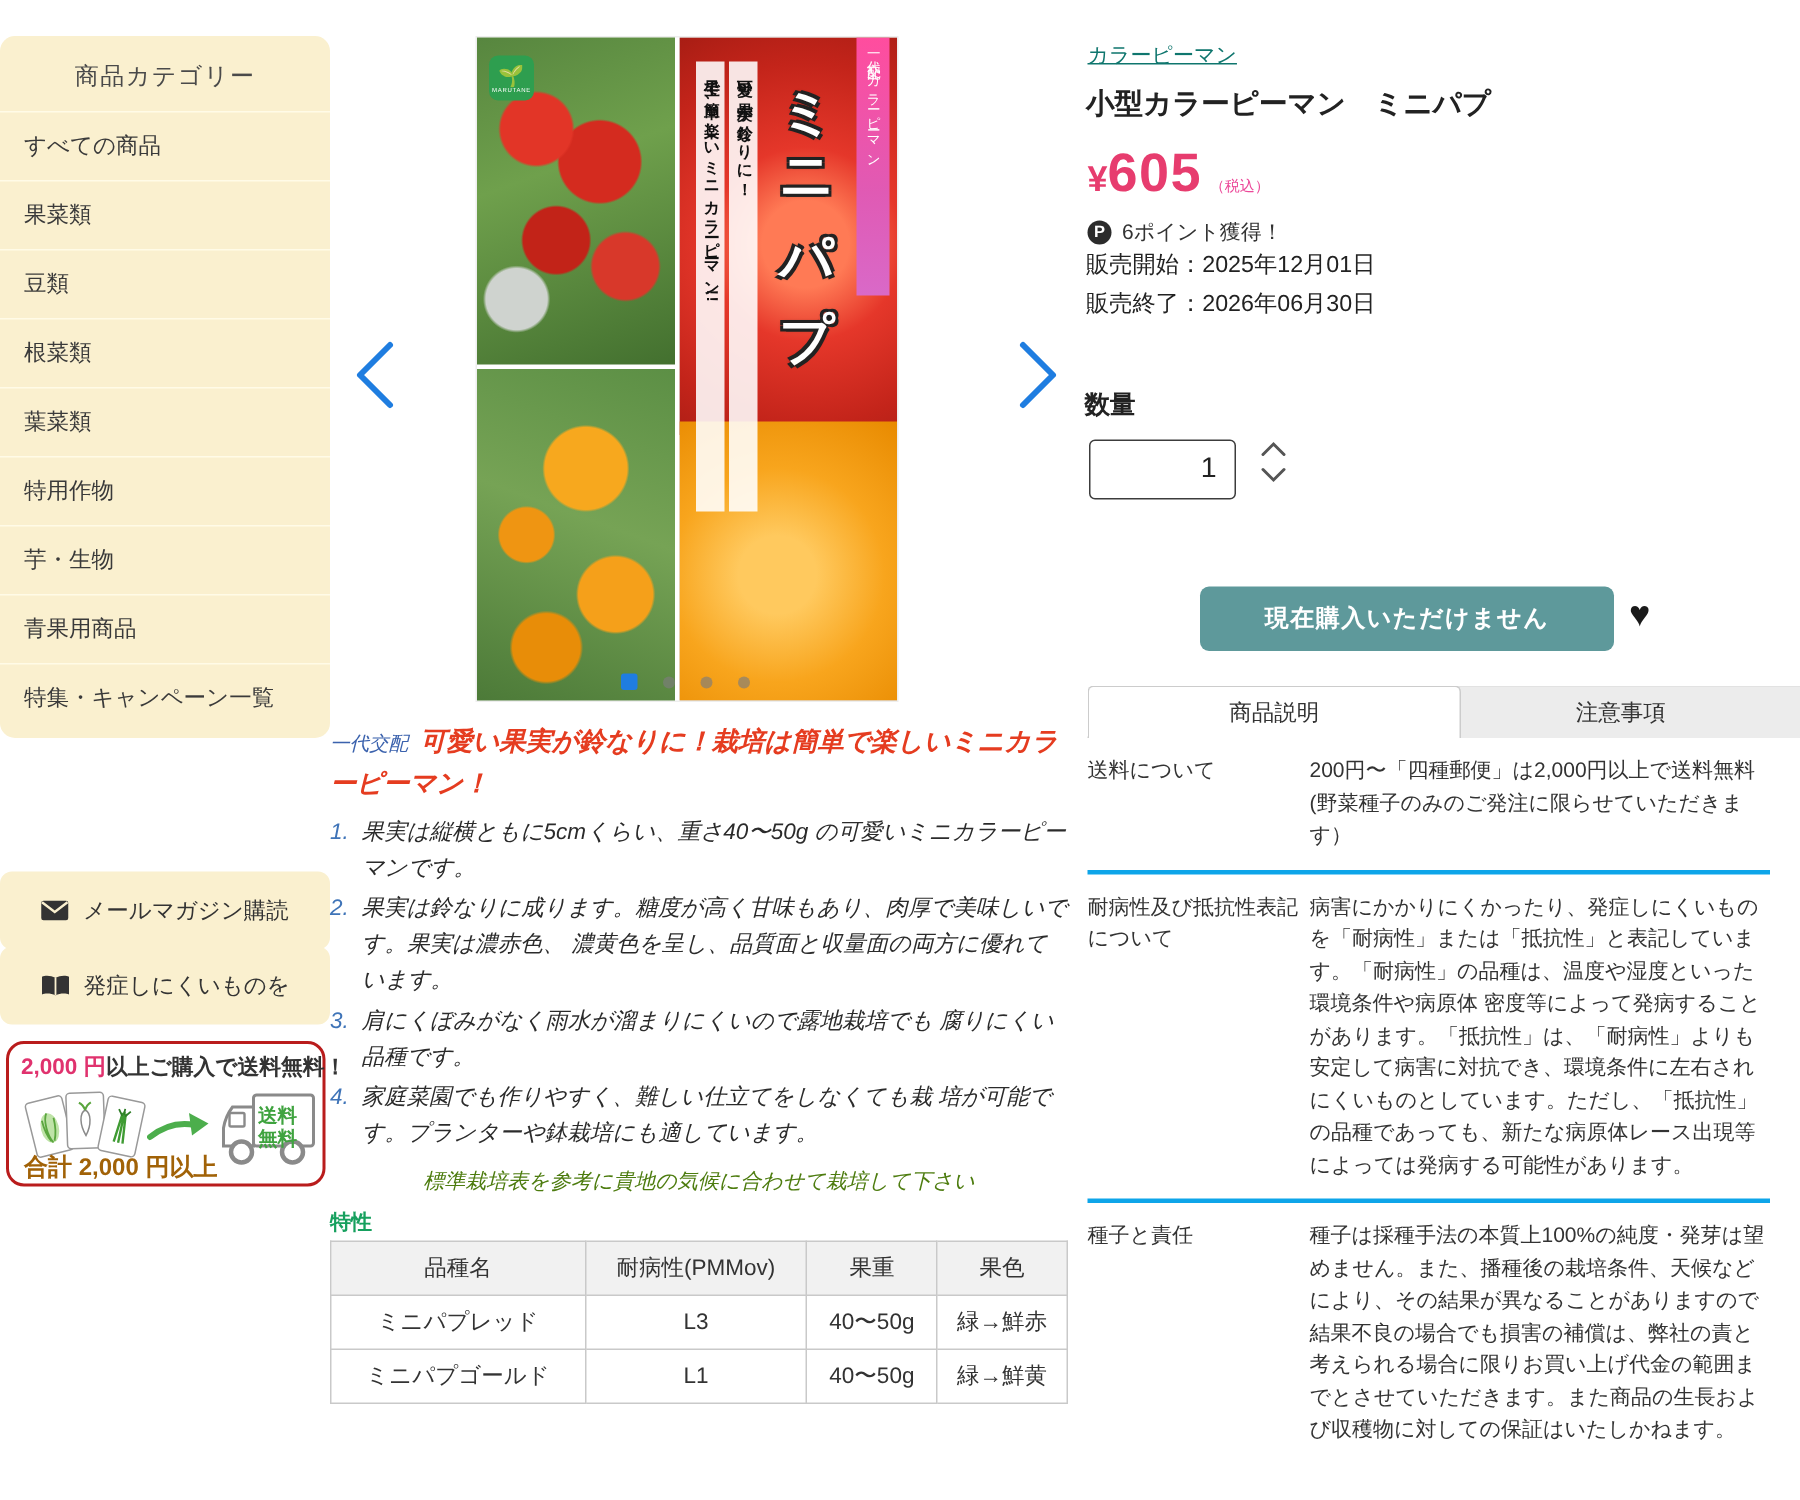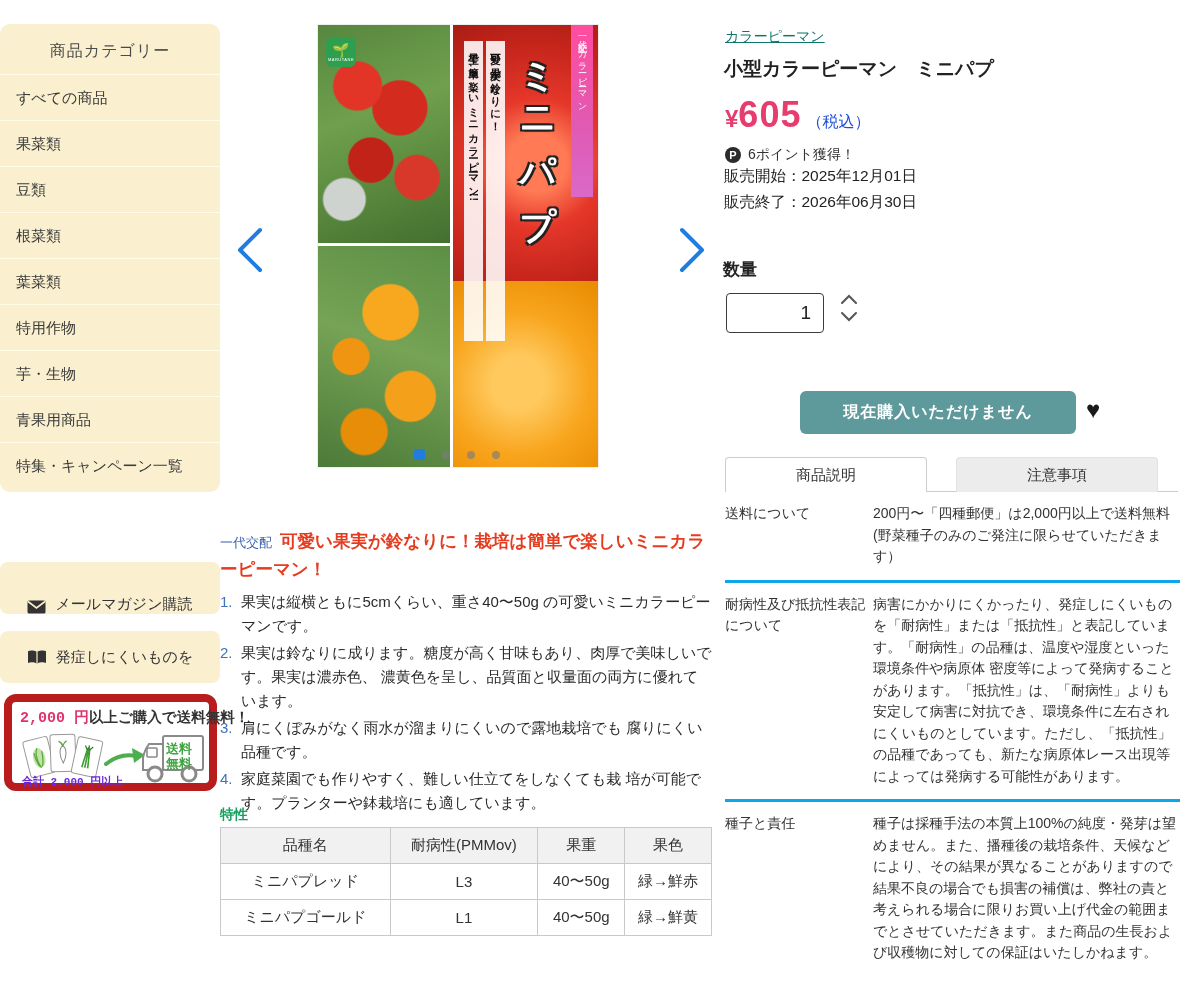--- a/index.html
+++ b/index.html
@@ -7,26 +7,26 @@
   body { font-family:"Liberation Sans","DejaVu Sans",sans-serif; color:#333; }
   .page { position:relative; width:1200px; height:1000px; background:#fff; overflow:hidden; }
 
   
   .side-panel { position:absolute; left:0; top:24px; width:220px; background:#faf0cf; border-radius:10px; padding-bottom:4px; }
   .side-title { text-align:center; padding:17px 0 12px; font-size:16px; color:#4a4a4a; letter-spacing:1px; }
   .side-item { height:46px; line-height:46px; padding-left:16px; font-size:15px; color:#3a3a3a; border-top:1px solid #fffbe7; cursor:pointer; }
   .side-item:first-of-type { border-top:none; }
   .side-btn { position:absolute; left:0; width:220px; height:52px; background:#faf0cf; border-radius:8px; display:flex; align-items:center; justify-content:center; gap:9px; font-size:15px; color:#333; cursor:pointer; }
   .side-btn svg { flex:0 0 auto; }
-  .ship-banner { position:absolute; left:4px; top:694px; width:213px; height:97px; background:#fff; border:8px solid #b91c1c; border-radius:12px; padding:6px 8px;font-family:Liberation Mono, monospace; }
+  .ship-banner { position:absolute; left:4px; top:694px; width:213px; height:97px; background:#fff; border:2px solid #b91c1c; border-radius:12px; padding:6px 8px; }
   .ship-line1 { font-size:14.5px; font-weight:bold; color:#333; white-space:nowrap; }
   .ship-amount { color:#e0326e; font-size:15px; }
   .ship-cards { position:absolute; left:14px; top:32px; width:80px; height:44px; }
   .ship-card { position:absolute; width:26px; height:38px; background:#fff; border:1.5px solid #999; border-radius:3px; display:flex; align-items:center; justify-content:center; }
-  .ship-caption { position:absolute; left:10px; top:72px; font-size:11px; font-weight:bold; color:#6d28d9; white-space:nowrap; }
+  .ship-caption { position:absolute; left:10px; top:72px; font-size:16px; font-weight:bold; color:#a16207; white-space:nowrap; }
   .truck-label { position:absolute; right:12px; top:40px; width:36px; font-size:13px; font-weight:bold; color:#3fa33f; line-height:15px; word-break:break-all; text-align:center; }
 
   
   .car-arrow { position:absolute; top:226px; width:40px; height:48px; cursor:pointer; }
   .packet { position:absolute; left:318px; top:25px; width:280px; height:442px; background:#fff; display:flex; gap:3px; box-shadow:0 0 0 1px #eee; }
   .pk-left { width:132px; display:flex; flex-direction:column; gap:3px; position:relative; }
   .pk-photo-red { flex:0 0 218px;
     background:
       radial-gradient(circle at 30% 28%, #e23527 0 13%, transparent 14%),
       radial-gradient(circle at 62% 38%, #d42b1f 0 17%, transparent 18%),
@@ -58,44 +58,44 @@
   .dots { position:absolute; left:414px; top:449px; display:flex; align-items:center; gap:17px; }
   .dot { width:8px; height:8px; border-radius:50%; background:#7d7d7d; opacity:.65; cursor:pointer; }
   .dot.active { width:11px; height:11px; border-radius:2px; background:#1f7de0; opacity:1; }
 
   
   .cat-link { position:absolute; left:725px; top:28px; font-size:14px; color:#0f766e; text-decoration:underline; cursor:pointer; }
   .prod-title { position:absolute; left:724px; top:56px; font-size:19px; color:#222; }
   .price-row { position:absolute; left:725px; top:94px; color:#e73c6e; }
   .price-yen { font-size:24px; font-weight:bold; }
   .price-num { font-size:36px; font-weight:bold; letter-spacing:1px; }
-  .price-tax { font-size:16px; color:#1d4ed8; margin-left:5px;text-align:center; }
+  .price-tax { font-size:10px; color:#ec4899; margin-left:5px;text-align:center; }
   .points-row { position:absolute; left:725px; top:146px; display:flex; align-items:center; gap:7px; font-size:14px; color:#333; }
   .p-icon { width:16px; height:16px; border-radius:50%; background:#2b2b2b; color:#fff; font-size:11px; font-weight:bold; display:flex; align-items:center; justify-content:center; }
   .sale-date { position:absolute; left:724px; font-size:15.5px; color:#222; }
   .qty-label { position:absolute; left:723px; top:258px; font-size:17px; font-weight:bold; color:#222; }
   .qty-input { position:absolute; left:726px; top:293px; width:98px; height:40px; border:1px solid #3c3c3c; border-radius:4px; font-size:19px; text-align:right; padding-right:12px; color:#222; background:#fff; font-family:inherit; }
   .stepper { position:absolute; left:840px; top:294px; display:flex; flex-direction:column; gap:6px; }
   .stepper svg { cursor:pointer; display:block; }
   .buy-btn { position:absolute; left:800px; top:391px; width:276px; height:43px; background:#5e999b; border:none; border-radius:6px; color:#fff; font-size:16px; font-weight:bold; letter-spacing:1px; cursor:pointer; font-family:inherit; }
   .heart { position:absolute; left:1086px; top:398px; font-size:24px; color:#1a1a1a; cursor:pointer; line-height:24px; }
 
   
   .tabs-line { position:absolute; left:725px; top:491px; width:453px; height:1px; background:#ccc; }
-  .tab { position:absolute; top:457px; width:202px; height:35px; display:flex; align-items:center; justify-content:center; font-size:15px; color:#333; border-radius:4px 4px 0 0; cursor:pointer; }
+  .tab { position:absolute; top:457px; width:249px; height:35px; display:flex; align-items:center; justify-content:center; font-size:15px; color:#333; border-radius:4px 4px 0 0; cursor:pointer; }
   .tab.active { left:725px; background:#fff; border:1px solid #ccc; border-bottom:none; height:35px; z-index:2; }
   .tab.inactive { left:956px; background:#ececec; border:1px solid #e2e2e2; border-bottom:none; }
   .info-table { position:absolute; left:725px; top:492px; width:455px; }
   .info-row { display:flex; border-bottom:3px solid #0ea5e9; padding:11px 0 12px; }
   .info-label { flex:0 0 148px; font-size:14px; line-height:21px; color:#333; padding-right:6px; }
   .info-value { flex:1; font-size:14px; line-height:21.5px; color:#333; }
   .info-row:last-child { border-bottom:none; }
 
   
-  .desc { position:absolute; left:220px; top:528px; width:492px; }
+  .desc { position:absolute; left:220px; top:481px; width:492px;font-style:italic; }
   .desc-head { font-size:17.5px; line-height:27px; font-weight:bold; color:#e53c20; }
   .desc-badge { font-size:13px; font-weight:normal; color:#3b62ad; margin-right:8px; }
   .desc-list { margin-top:7px; }
   .desc-item { display:flex; margin-bottom:3px; }
   .desc-num { flex:0 0 21px; color:#3f74b8; font-size:15px; line-height:24px; }
   .desc-text { flex:1; font-size:15px; line-height:24px; color:#2b2b2b; }
   .desc-note { margin-top:11px; text-align:center; font-size:14px; color:#4d7c0f; }
   .traits-label { position:absolute; left:220px; top:806px; font-size:14px; font-weight:bold; color:#16a05e; }
   .traits { position:absolute; left:220px; top:827px; width:492px; border-collapse:collapse; }
   .traits th, .traits td { border:1px solid #c9c9c9; text-align:center; font-size:15px; color:#333; height:36px; font-weight:normal; }
@@ -114,21 +114,21 @@
     <div class="side-item">果菜類</div>
     <div class="side-item">豆類</div>
     <div class="side-item">根菜類</div>
     <div class="side-item">葉菜類</div>
     <div class="side-item">特用作物</div>
     <div class="side-item">芋・生物</div>
     <div class="side-item">青果用商品</div>
     <div class="side-item">特集・キャンペーン一覧</div>
   </div>
 
-  <div class="side-btn" style="top:562px;align-items:flex-end;">
+  <div class="side-btn" style="top:581px;">
     <svg width="19" height="14" viewBox="0 0 19 14">
         <rect x="0.5" y="0.5" width="18" height="13" rx="1.5" fill="#333"></rect>
         <path d="M1 1.5 L9.5 8 L18 1.5" stroke="#faf0cf" stroke-width="1.6" fill="none"></path>
       </svg>
     <span>メールマガジン購読</span>
   </div>
 
   <div class="side-btn" style="top:631px;">
     <svg width="20" height="15" viewBox="0 0 20 15">
         <path d="M10 2 C7 0.2 3 0.2 1 1.2 L1 13 C3 12 7 12 10 13.6 C13 12 17 12 19 13 L19 1.2 C17 0.2 13 0.2 10 2 Z" fill="#333"></path>

